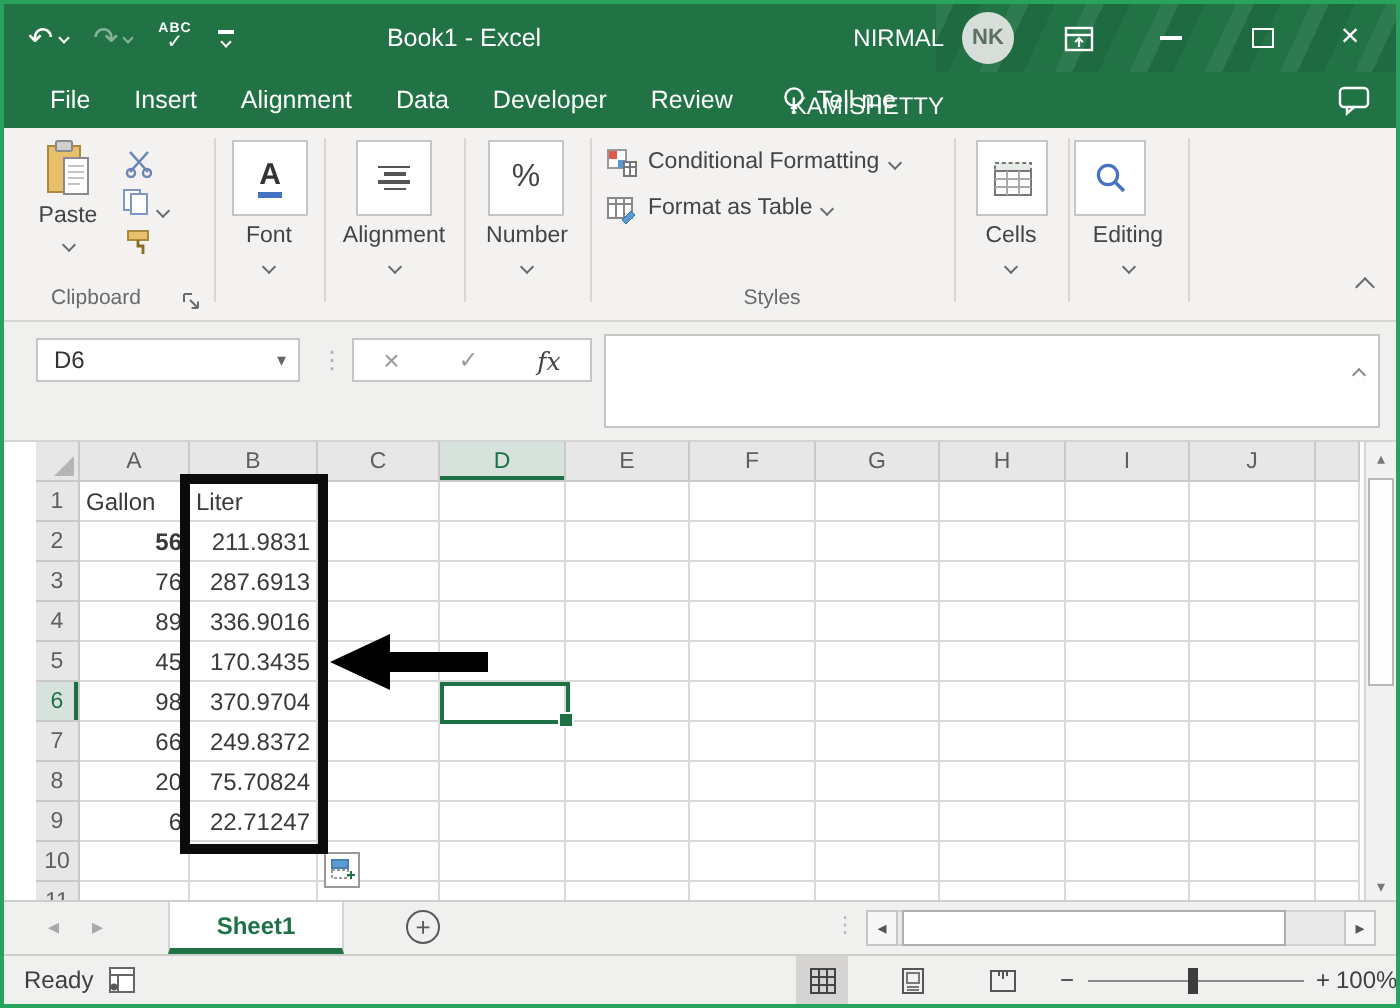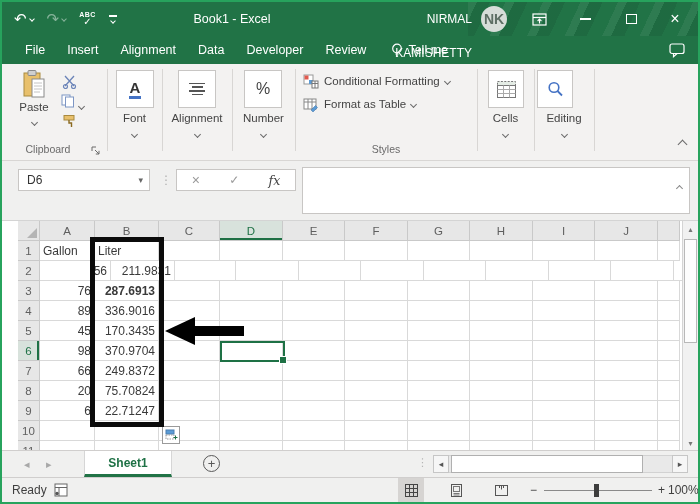--- a/index.html
+++ b/index.html
@@ -19,21 +19,21 @@
   .spellstack .abc{font-size:7px;font-weight:bold;letter-spacing:.5px;}
   .spellstack .chk{font-size:10px;margin-top:-1px;}
   .qat-more{display:flex;flex-direction:column;align-items:center;gap:2px;cursor:pointer;}
   .qat-more .bar{width:8px;height:1.5px;background:#fff;}
   .chev{display:inline-block;width:5px;height:5px;border-right:1.4px solid #6a6a6a;border-bottom:1.4px solid #6a6a6a;transform:rotate(45deg);}
   .chev.w{border-color:#fff;width:4px;height:4px;}
   .chev.up{transform:rotate(-135deg);}
   .wtitle{position:absolute;left:140px;width:180px;top:0;line-height:34px;text-align:center;font-size:12.5px;z-index:2;}
   .wuser{position:absolute;left:355px;width:115px;top:0;line-height:34px;text-align:right;font-size:12px;z-index:2;}
   .avatar{position:absolute;left:479px;top:4px;width:26px;height:26px;border-radius:50%;background:#d7ddd9;
-          color:#5d6e64;font-size:14px;font-weight:bold;display:flex;align-items:center;justify-content:center;z-index:2;}
+          color:#5d6e64;font-size:11px;font-weight:bold;display:flex;align-items:center;justify-content:center;z-index:2;}
   .winctl{position:absolute;top:0;height:34px;display:flex;align-items:center;justify-content:center;z-index:2;color:#fff;cursor:pointer;}
   .ctl-ribbon{left:524px;width:26px;}
   .ctl-min{left:570px;width:26px;}
   .ctl-min .bar{width:11px;height:1.5px;background:#fff;}
   .ctl-max{left:616px;width:26px;}
   .ctl-max .box{width:11px;height:10px;border:1.3px solid #fff;}
   .ctl-close{left:658px;width:30px;font-size:16px;}
 
   
   .tabrow{top:34px;height:28px;background:#217346;display:flex;align-items:stretch;padding-left:12px;color:#fff;font-size:12.5px;}
@@ -339,36 +339,36 @@
           <div class="g-cell" style="width: 62px;"></div>
           <div class="g-cell" style="width: 63px;"></div>
           <div class="g-cell" style="width: 62px;"></div>
           <div class="g-cell" style="width: 63px;"></div>
           <div class="g-cell" style="width: 62px;"></div>
           <div class="g-cell" style="width: 63px;"></div>
           <div class="g-cell" style="width: 22px;"></div>
         </div>
         <div class="g-row">
           <div class="g-cell g-hdr" style="width: 22px;">2</div>
-          <div class="g-cell num" style="width: 71px;">56</div>
+          <div class="g-cell num" style="width: 55px; font-weight: bold;">56</div>
           <div class="g-cell num" style="width: 64px;">211.9831</div>
           <div class="g-cell" style="width: 61px;"></div>
           <div class="g-cell" style="width: 63px;"></div>
           <div class="g-cell" style="width: 62px;"></div>
           <div class="g-cell" style="width: 63px;"></div>
           <div class="g-cell" style="width: 62px;"></div>
           <div class="g-cell" style="width: 63px;"></div>
           <div class="g-cell" style="width: 62px;"></div>
           <div class="g-cell" style="width: 63px;"></div>
           <div class="g-cell" style="width: 22px;"></div>
         </div>
         <div class="g-row">
           <div class="g-cell g-hdr" style="width: 22px;">3</div>
           <div class="g-cell num" style="width: 55px;">76</div>
-          <div class="g-cell num" style="width: 64px; font-weight: bold;">287.6913</div>
+          <div class="g-cell num" style="width: 64px;">287.6913</div>
           <div class="g-cell" style="width: 61px;"></div>
           <div class="g-cell" style="width: 63px;"></div>
           <div class="g-cell" style="width: 62px;"></div>
           <div class="g-cell" style="width: 63px;"></div>
           <div class="g-cell" style="width: 62px;"></div>
           <div class="g-cell" style="width: 63px;"></div>
           <div class="g-cell" style="width: 62px;"></div>
           <div class="g-cell" style="width: 63px;"></div>
           <div class="g-cell" style="width: 22px;"></div>
         </div>

